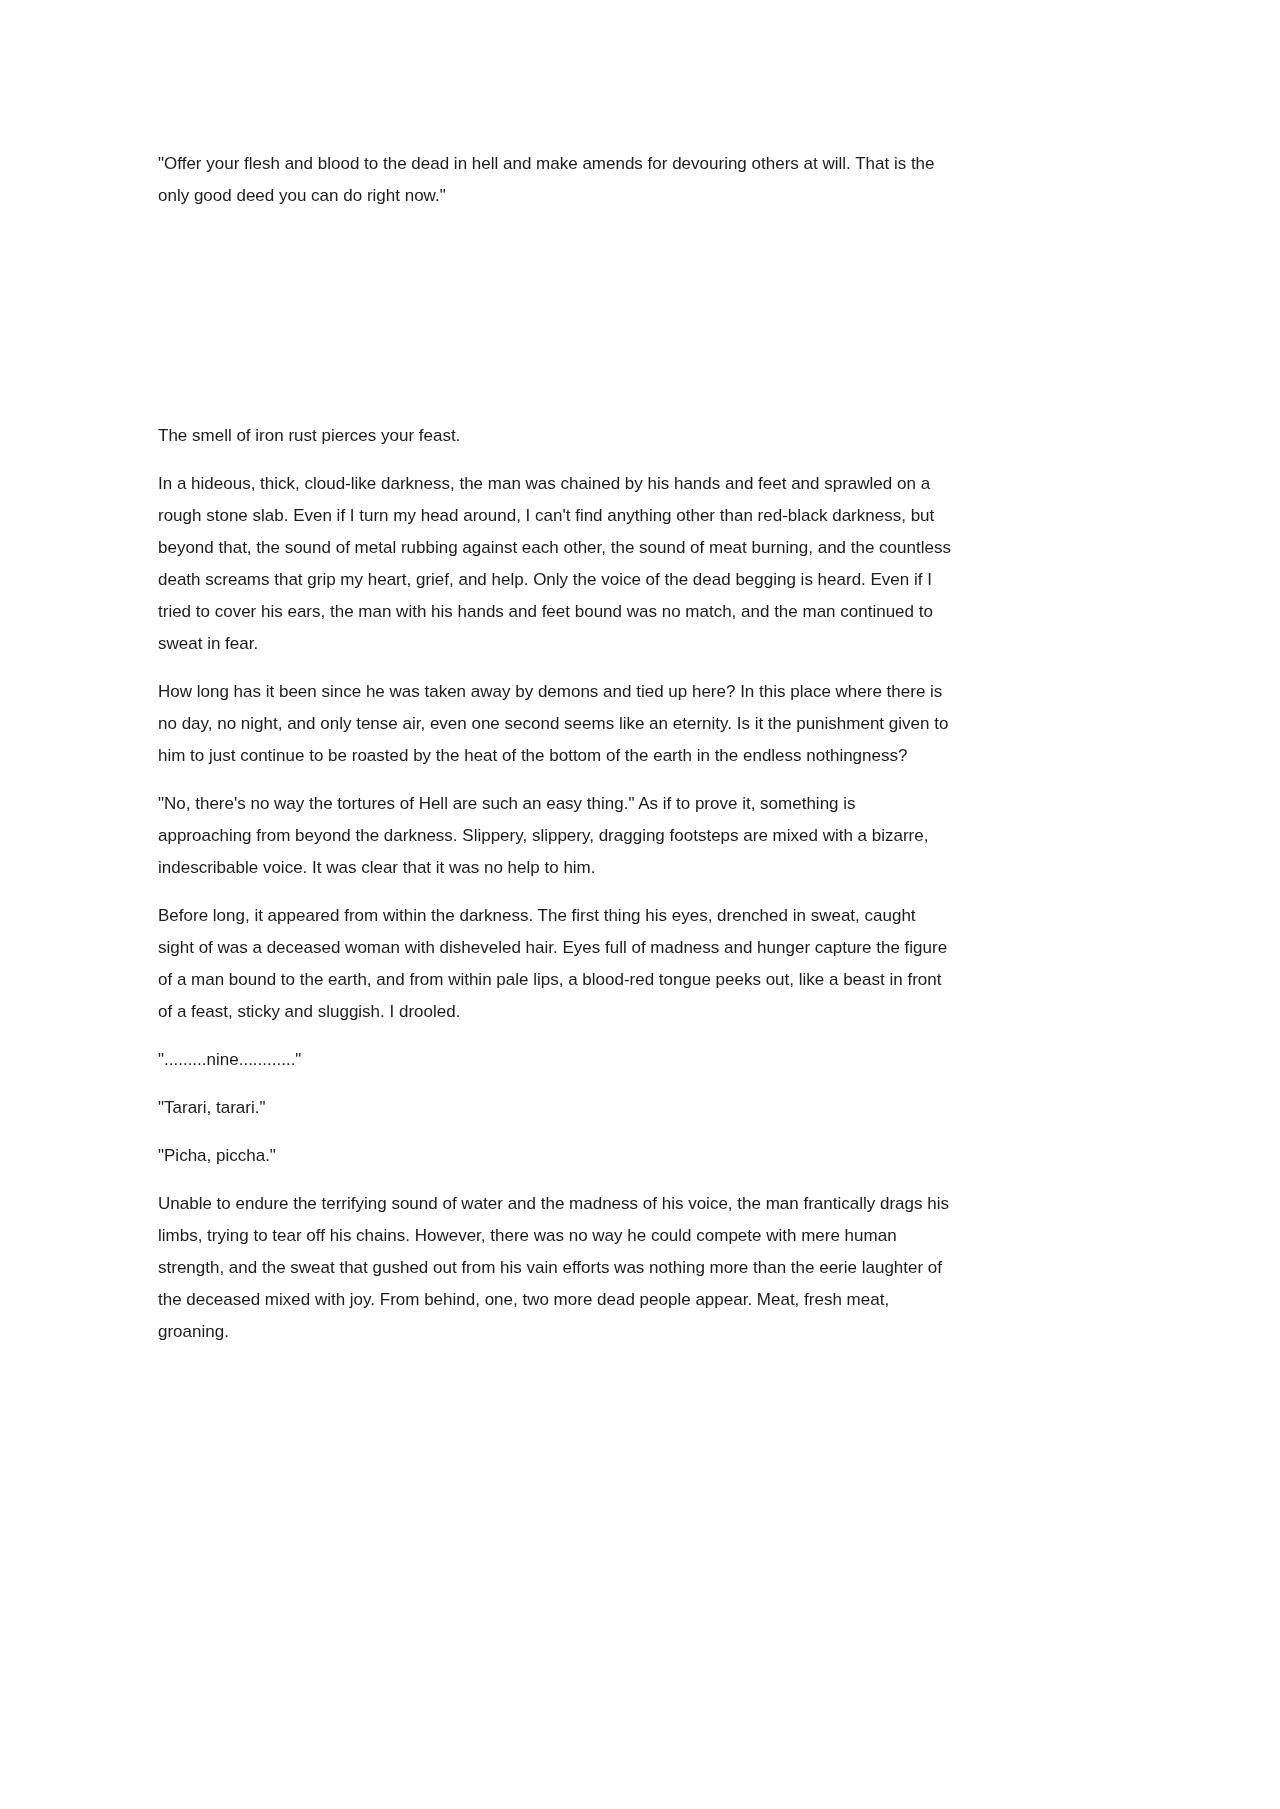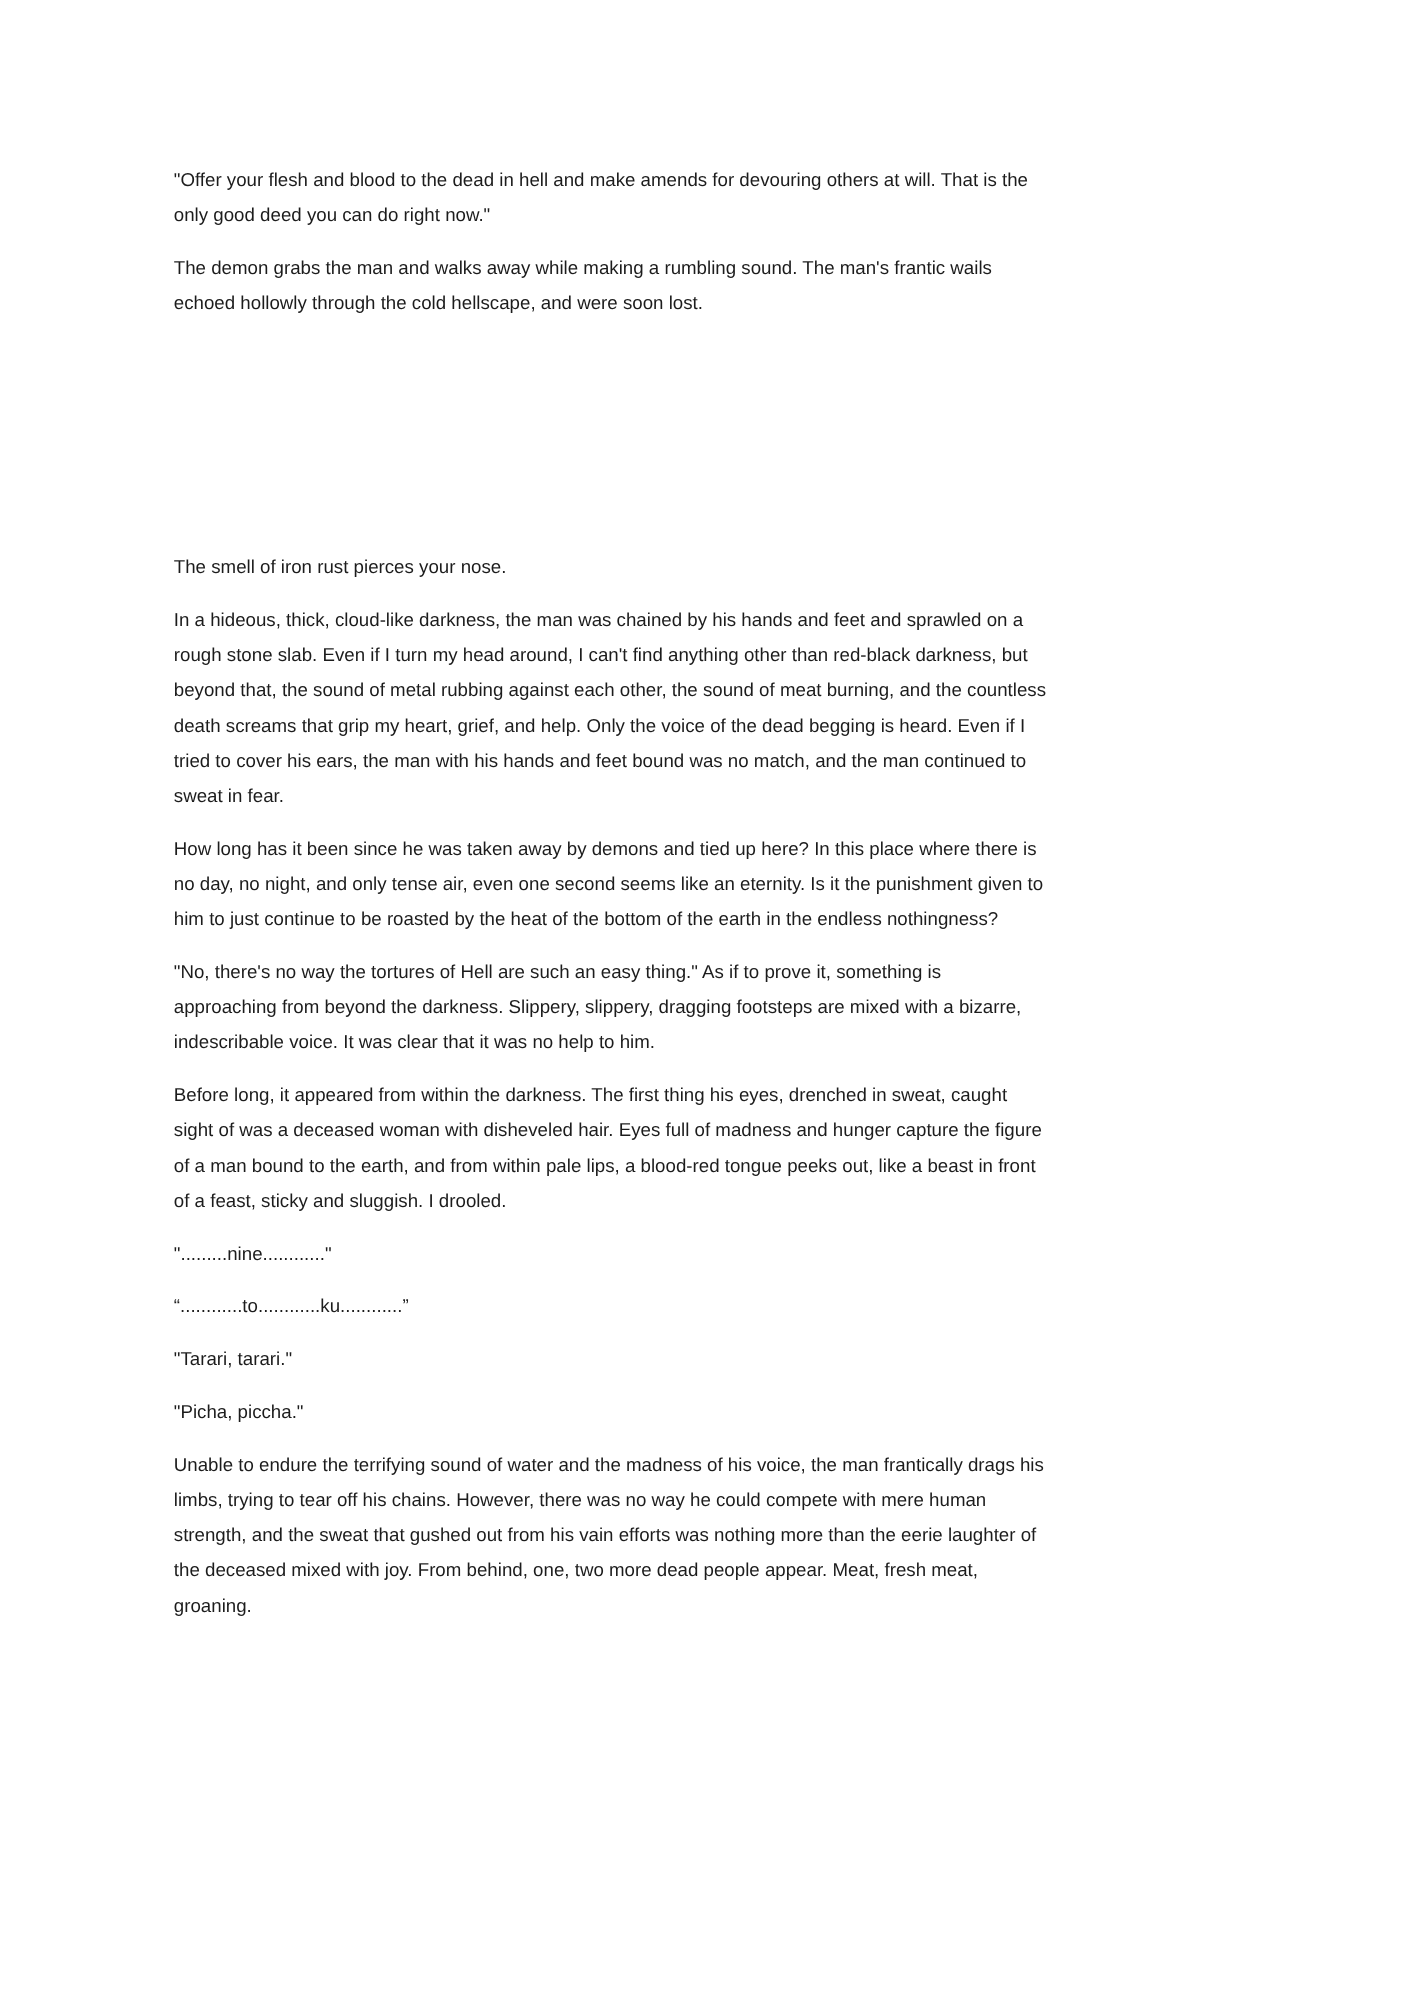--- a/index.html
+++ b/index.html
@@ -33,29 +33,27 @@
     
     min-height: 32px;
   }
 </style>
 </head>
 <body>
 
 <div class="page">
   <div class="content" id="doc-content" style="color: rgb(28, 28, 28);">
       <p class="block paragraph">"Offer your flesh and blood to the dead in hell and make amends for devouring others at will. That is the only good deed you can do right now."</p>
-      <p class="block paragraph">The demon grabs the man and walks away while making a rumbling sound. The man's frantic wails echoed hollowly through the cold hellscape, and were soon lost.</p>
       <p class="block spacer">&nbsp;</p>
       <p class="block spacer">&nbsp;</p>
       <p class="block spacer">&nbsp;</p>
       <p class="block spacer">&nbsp;</p>
-      <p class="block paragraph">The smell of iron rust pierces your nose.</p>
+      <p class="block paragraph">The smell of iron rust pierces your feast.</p>
       <p class="block paragraph">In a hideous, thick, cloud-like darkness, the man was chained by his hands and feet and sprawled on a rough stone slab. Even if I turn my head around, I can't find anything other than red-black darkness, but beyond that, the sound of metal rubbing against each other, the sound of meat burning, and the countless death screams that grip my heart, grief, and help. Only the voice of the dead begging is heard. Even if I tried to cover his ears, the man with his hands and feet bound was no match, and the man continued to sweat in fear.</p>
       <p class="block paragraph">How long has it been since he was taken away by demons and tied up here? In this place where there is no day, no night, and only tense air, even one second seems like an eternity. Is it the punishment given to him to just continue to be roasted by the heat of the bottom of the earth in the endless nothingness?</p>
       <p class="block paragraph">"No, there's no way the tortures of Hell are such an easy thing." As if to prove it, something is approaching from beyond the darkness. Slippery, slippery, dragging footsteps are mixed with a bizarre, indescribable voice. It was clear that it was no help to him.</p>
       <p class="block paragraph">Before long, it appeared from within the darkness. The first thing his eyes, drenched in sweat, caught sight of was a deceased woman with disheveled hair. Eyes full of madness and hunger capture the figure of a man bound to the earth, and from within pale lips, a blood-red tongue peeks out, like a beast in front of a feast, sticky and sluggish. I drooled.</p>
       <p class="block paragraph">".........nine............"</p>
-      <p class="block paragraph">“............to............ku............”</p>
       <p class="block paragraph">"Tarari, tarari."</p>
       <p class="block paragraph">"Picha, piccha."</p>
       <p class="block paragraph">Unable to endure the terrifying sound of water and the madness of his voice, the man frantically drags his limbs, trying to tear off his chains. However, there was no way he could compete with mere human strength, and the sweat that gushed out from his vain efforts was nothing more than the eerie laughter of the deceased mixed with joy. From behind, one, two more dead people appear. Meat, fresh meat, groaning.</p>
     </div>
 </div>
 
 </body></html>

